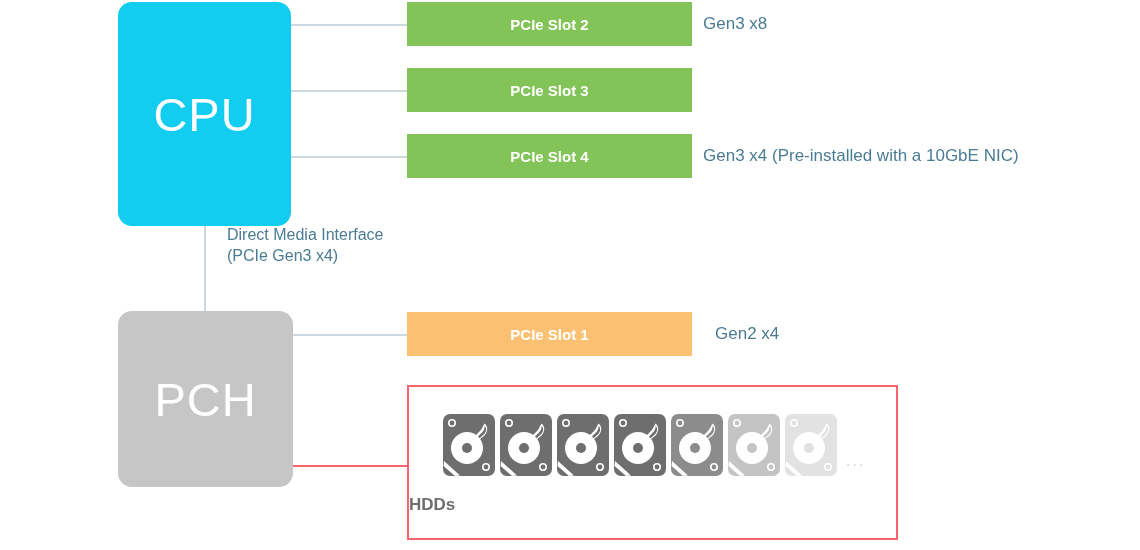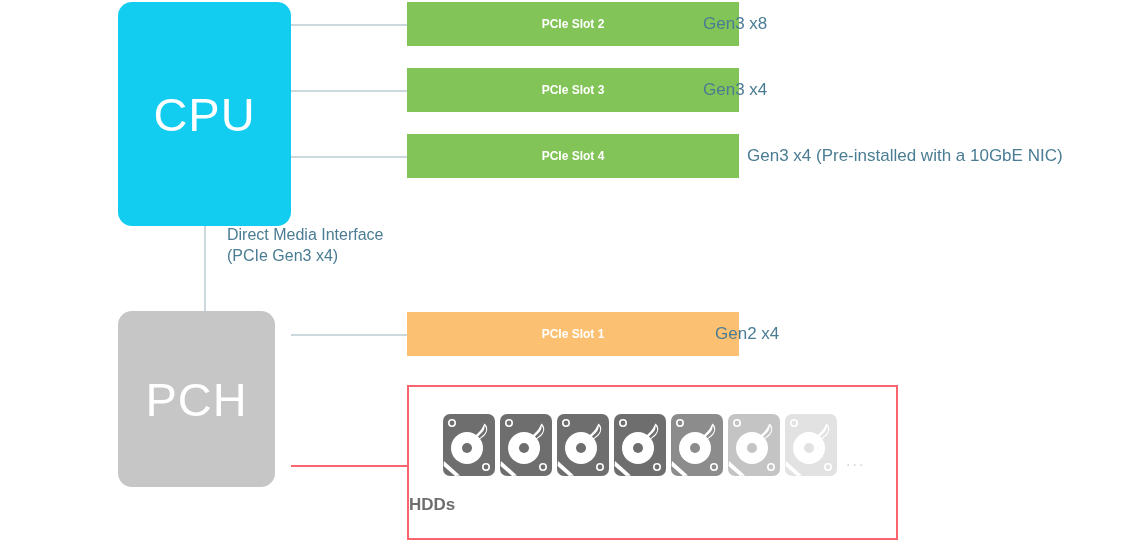--- a/index.html
+++ b/index.html
@@ -40,36 +40,36 @@
     left: 118px;
     top: 2px;
     width: 173px;
     height: 224px;
     background: #12cdf0;
     font-size: 47px;
   }
   .chip-pch {
     left: 118px;
     top: 311px;
-    width: 157px;
+    width: 175px;
     height: 176px;
     background: #c6c6c6;
     font-size: 47px;
   }
 
   .slot {
     position: absolute;
     left: 407px;
-    width: 332px;
+    width: 285px;
     height: 44px;
     display: flex;
     align-items: center;
     justify-content: center;
     color: #ffffff;
-    font-size: 12px;
+    font-size: 15px;
     font-weight: bold;
   }
   .slot-green { background: #82c457; }
   .slot-orange { background: #fcc072; }
 
   .slot-note {
     position: absolute;
     left: 703px;
     font-size: 17px;
     color: #4a7c93;
@@ -161,26 +161,25 @@
   </div>
 
   <div class="slot slot-green" style="top:2px;">
     <span>PCIe Slot 2</span>
   </div>
   <div class="slot-note" style="top:2px;">Gen3 x8</div>
 
   <div class="slot slot-green" style="top:68px;">
     <span>PCIe Slot 3</span>
   </div>
-  <div class="slot-note" style="top:68px;">Gen3 x4</div>
 
   <div class="slot slot-green" style="top:134px;">
     <span>PCIe Slot 4</span>
   </div>
-  <div class="slot-note" style="top:134px;margin-left:44px;">Gen3 x4 (Pre-installed with a 10GbE NIC)</div>
+  <div class="slot-note" style="top:134px;">Gen3 x4 (Pre-installed with a 10GbE NIC)</div>
 
   <div class="slot slot-orange" style="top:312px;">
     <span>PCIe Slot 1</span>
   </div>
   <div class="slot-note" style="top:312px;margin-left:12px;">Gen2 x4</div>
 
   <div class="hdd-group">
     <div class="hdd-row" id="hdd-row">
       <svg class="hdd-icon" viewBox="0 0 52 62">
           <rect x="0" y="0" width="52" height="62" rx="7" ry="7" fill="#6e6e6e"></rect>

